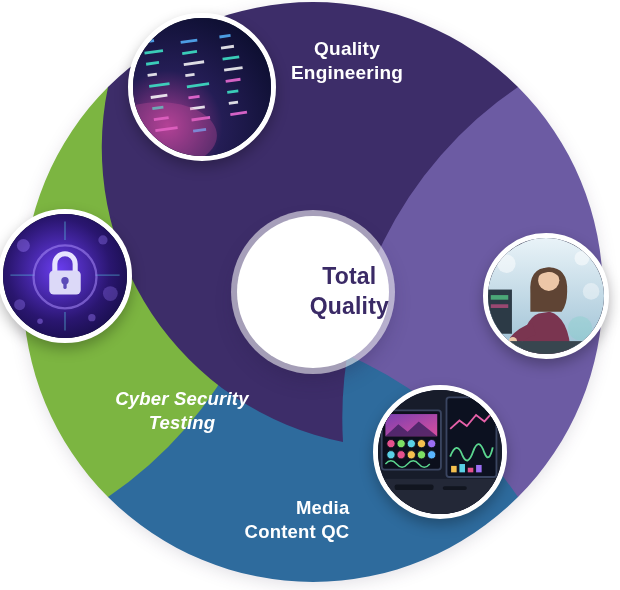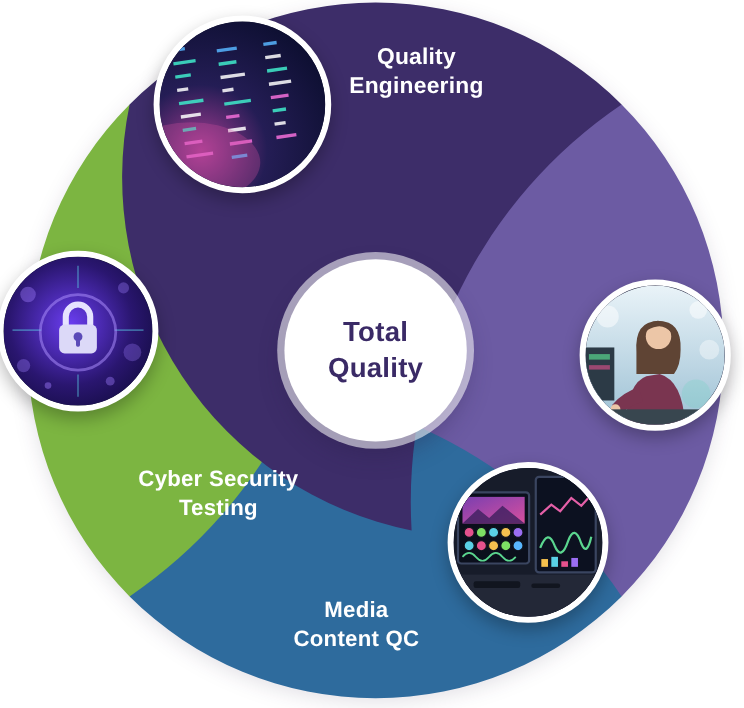--- a/index.html
+++ b/index.html
@@ -6,25 +6,25 @@
   body{font-family:"Liberation Sans",sans-serif;}
   .stage{position:relative;width:620px;height:590px;background:#ffffff;overflow:hidden;}
   .pinwheel-svg{position:absolute;left:0;top:0;filter:drop-shadow(0 4px 8px rgba(30,20,60,.12));}
   .seg-label{
     position:absolute;transform:translate(-50%,-50%);
     color:#ffffff;font-weight:700;text-align:center;
     white-space:pre-line;line-height:1.28;letter-spacing:.2px;z-index:6;
   }
   #lbl-qe{left:347px;top:61px;font-size:19px;}
   #lbl-ci{left:440px;top:176px;font-size:18.5px;}
-  #lbl-cs{left:182px;top:411px;font-size:18.5px;}
-  #lbl-mc{left:297px;top:520px;font-size:18.5px;}
+  #lbl-cs{left:182px;top:411px;font-size:18.5px;font-style:italic;}
+  #lbl-mc{left:297px;top:520px;font-size:18.5px;text-align:right;}
   .center-circle{
     position:absolute;left:237px;top:216px;width:152px;height:152px;border-radius:50%;
-    background:#ffffff;z-index:5;display:flex;align-items:center;justify-content:center;
+    background:#ffffff;z-index:5;display:flex;align-items:center;justify-content:flex-end;
     box-shadow:0 0 0 6px rgba(255,255,255,.55),0 10px 20px rgba(40,30,70,.35);
   }
   .center-label{
     color:#3a2a66;font-weight:700;font-size:23px;text-align:center;
     white-space:pre-line;line-height:1.3;letter-spacing:.2px;
   }
   .photo{
     position:absolute;border-radius:50%;border:5px solid #ffffff;box-sizing:border-box;
     overflow:hidden;z-index:7;box-shadow:0 6px 14px rgba(0,0,0,.28);background:#101330;
   }

